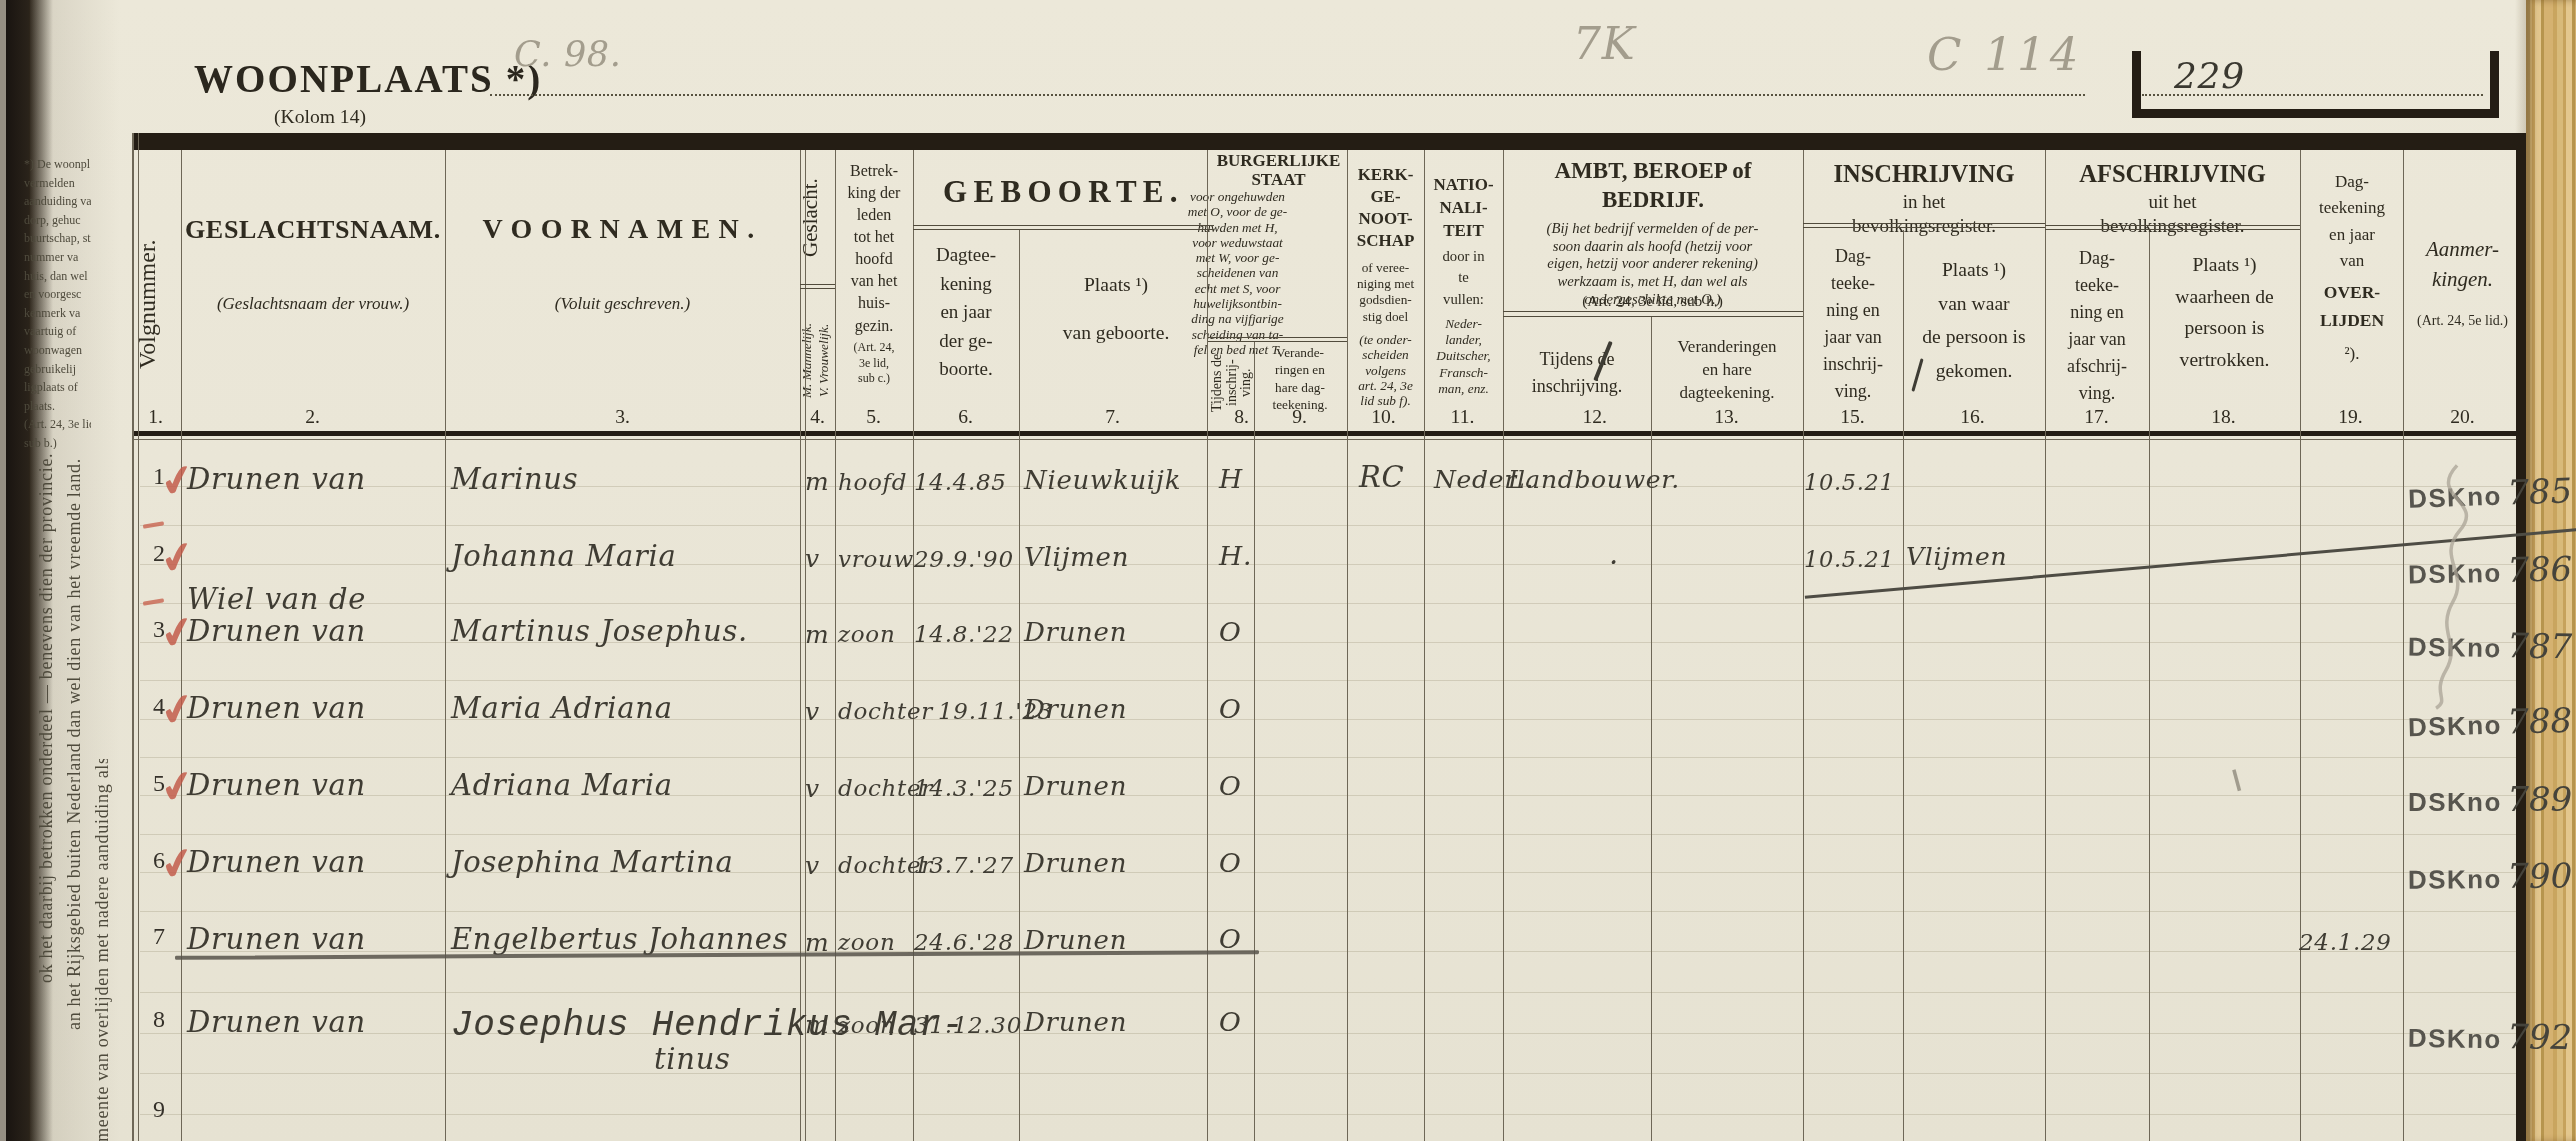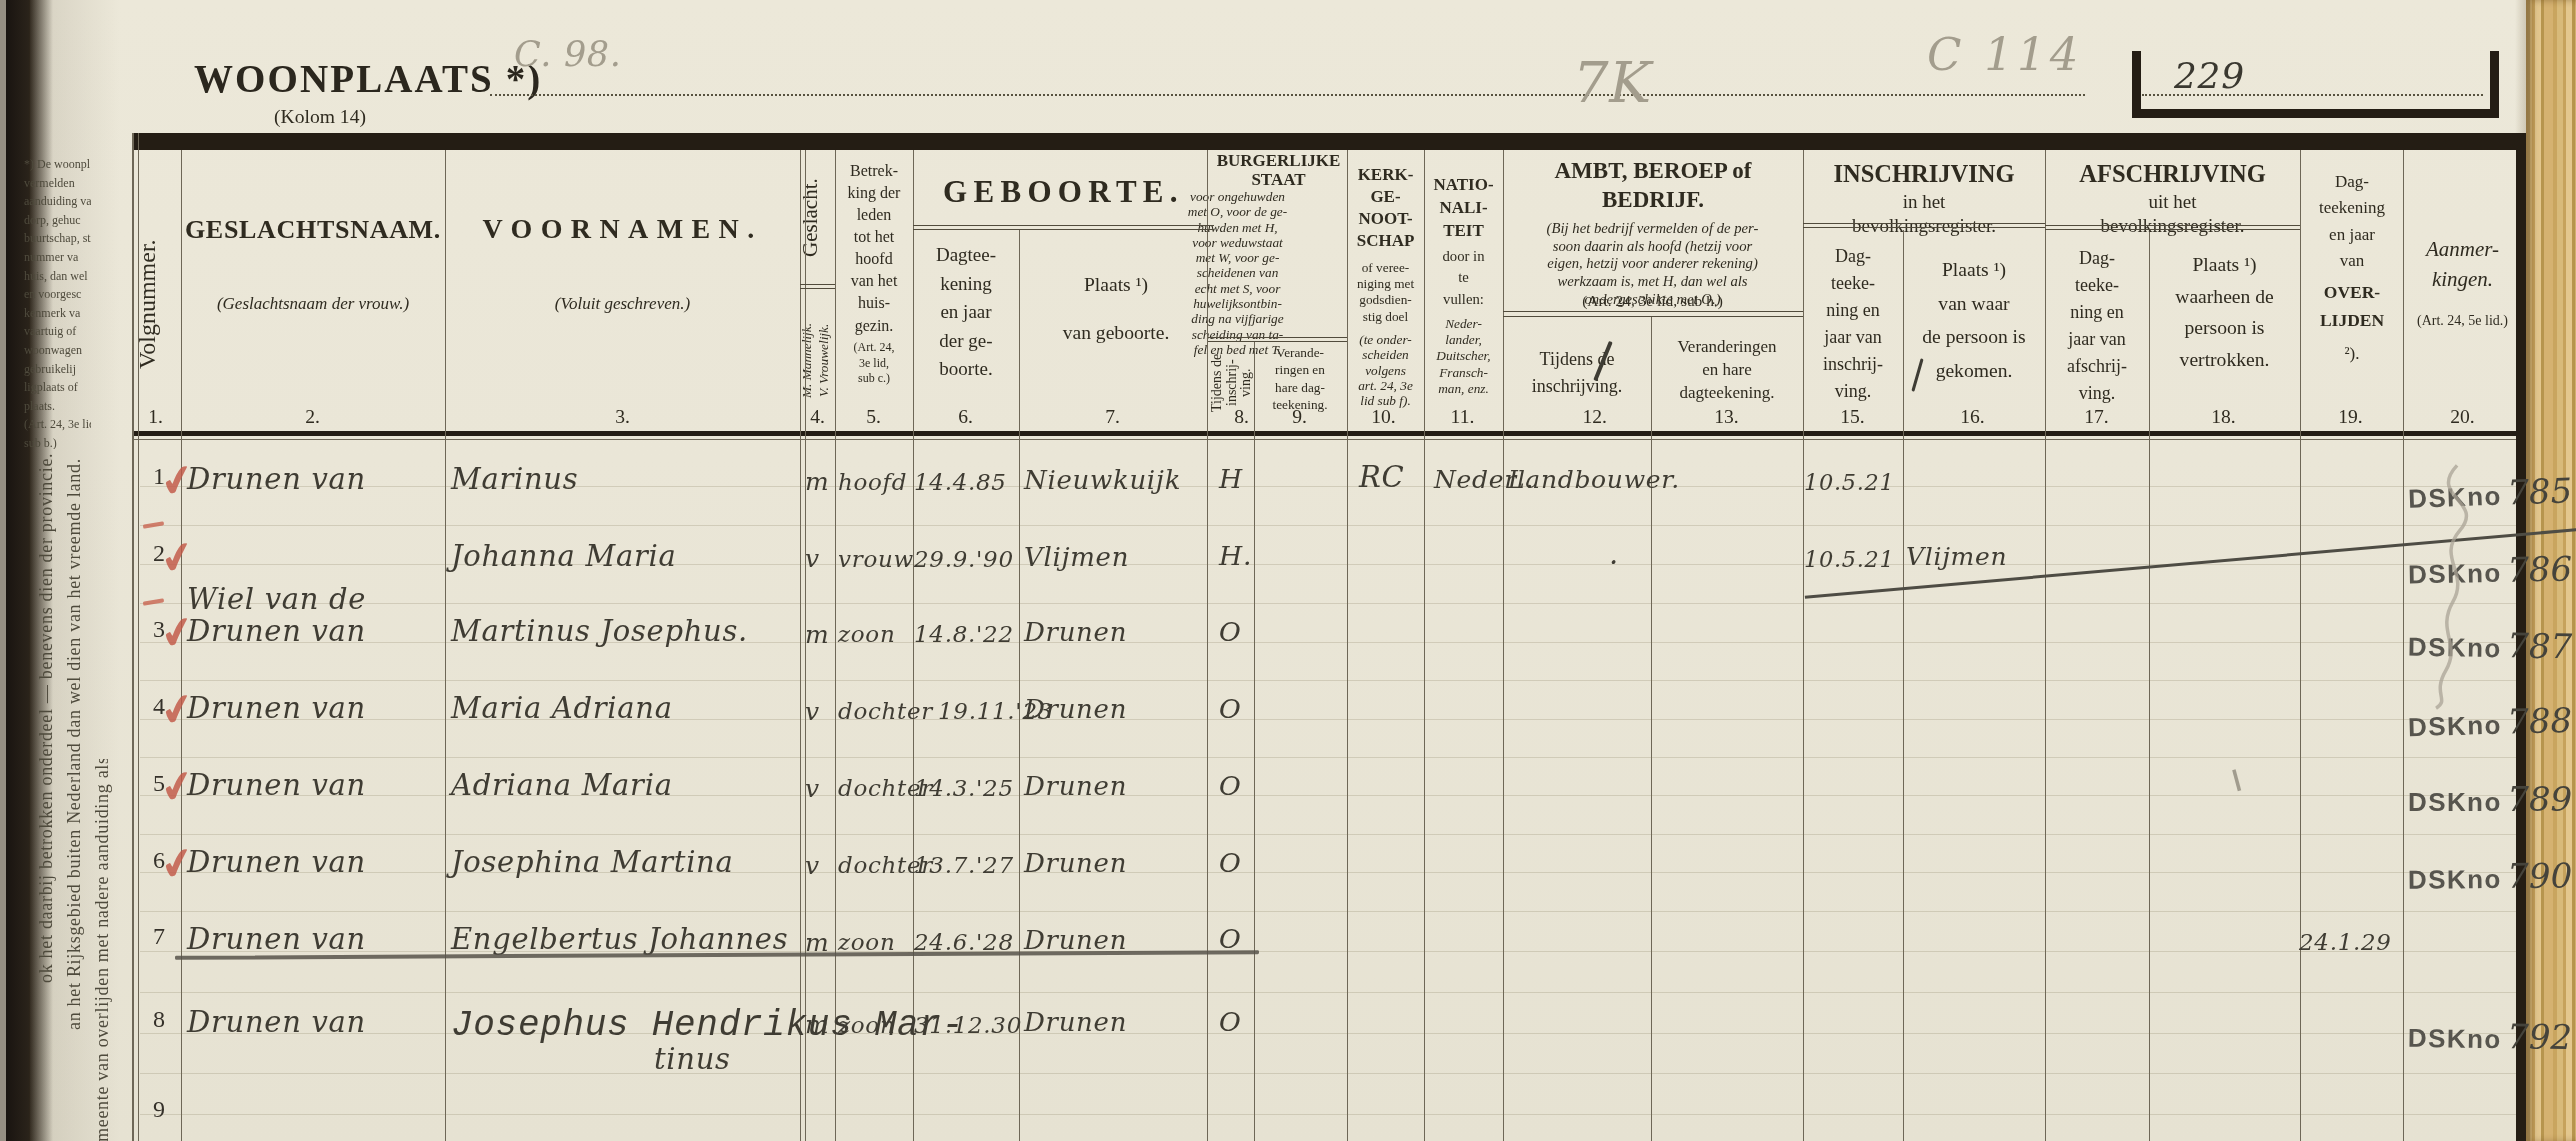--- a/index.html
+++ b/index.html
@@ -77,21 +77,21 @@
 sub b.)</div>
   <div class="t vert vend" style="left:36px;top:453px;width:24px;height:688px;font-size:18px;letter-spacing:0.7px;color:#4e4a3c;">ok het daarbij betrokken onderdeel — benevens dien der provincie.</div>
   <div class="t vert vend" style="left:64px;top:458px;width:24px;height:684px;font-size:18px;letter-spacing:0.7px;color:#4e4a3c;">an het Rijksgebied buiten Nederland dan wel dien van het vreemde land.</div>
   <div class="t vert vend" style="left:92px;top:759px;width:24px;height:383px;font-size:18px;letter-spacing:0.7px;color:#4e4a3c;">meente van overlijden met nadere aanduiding als in noot 1 aangegeven.</div>
 
   <div class="t b" style="left:194px;top:56px;font-size:39px;letter-spacing:2.1px;color:#2b271e;">WOONPLAATS *)</div>
   <div class="t" style="left:274px;top:106px;font-size:19.6px;">(Kolom 14)</div>
   <div class="dotline" style="left:490px;top:94px;width:1595px;"></div>
   <div class="dotline" style="left:2142px;top:94px;width:341px;"></div>
   <div class="hw pencil" style="left:514px;top:34px;font-size:35px;">C. 98.</div>
-  <div class="hw pencil" style="left:1573px;top:18px;font-size:56px;margin-top:32px;">7K</div>
+  <div class="hw pencil" style="left:1573px;top:18px;font-size:44px;">7K</div>
   <div class="hw pencil" style="left:1927px;top:28px;font-size:45px;letter-spacing:4.2px;">C 114</div>
 
   <div class="bar" style="left:2132px;top:51px;width:9px;height:67px;"></div>
   <div class="bar" style="left:2490px;top:51px;width:9px;height:67px;"></div>
   <div class="bar" style="left:2132px;top:109px;width:367px;height:9px;"></div>
   <div class="hw" style="left:2174px;top:55px;font-size:36px;color:#3a3830;">229</div>
 
   <div class="bar" style="left:132px;top:133px;width:2393px;height:17px;"></div>
   <div class="bar" style="left:132px;top:431px;width:2393px;height:4.9px;"></div>
   <div class="line" style="left:132px;top:439px;width:2393px;height:1.4px;"></div>

